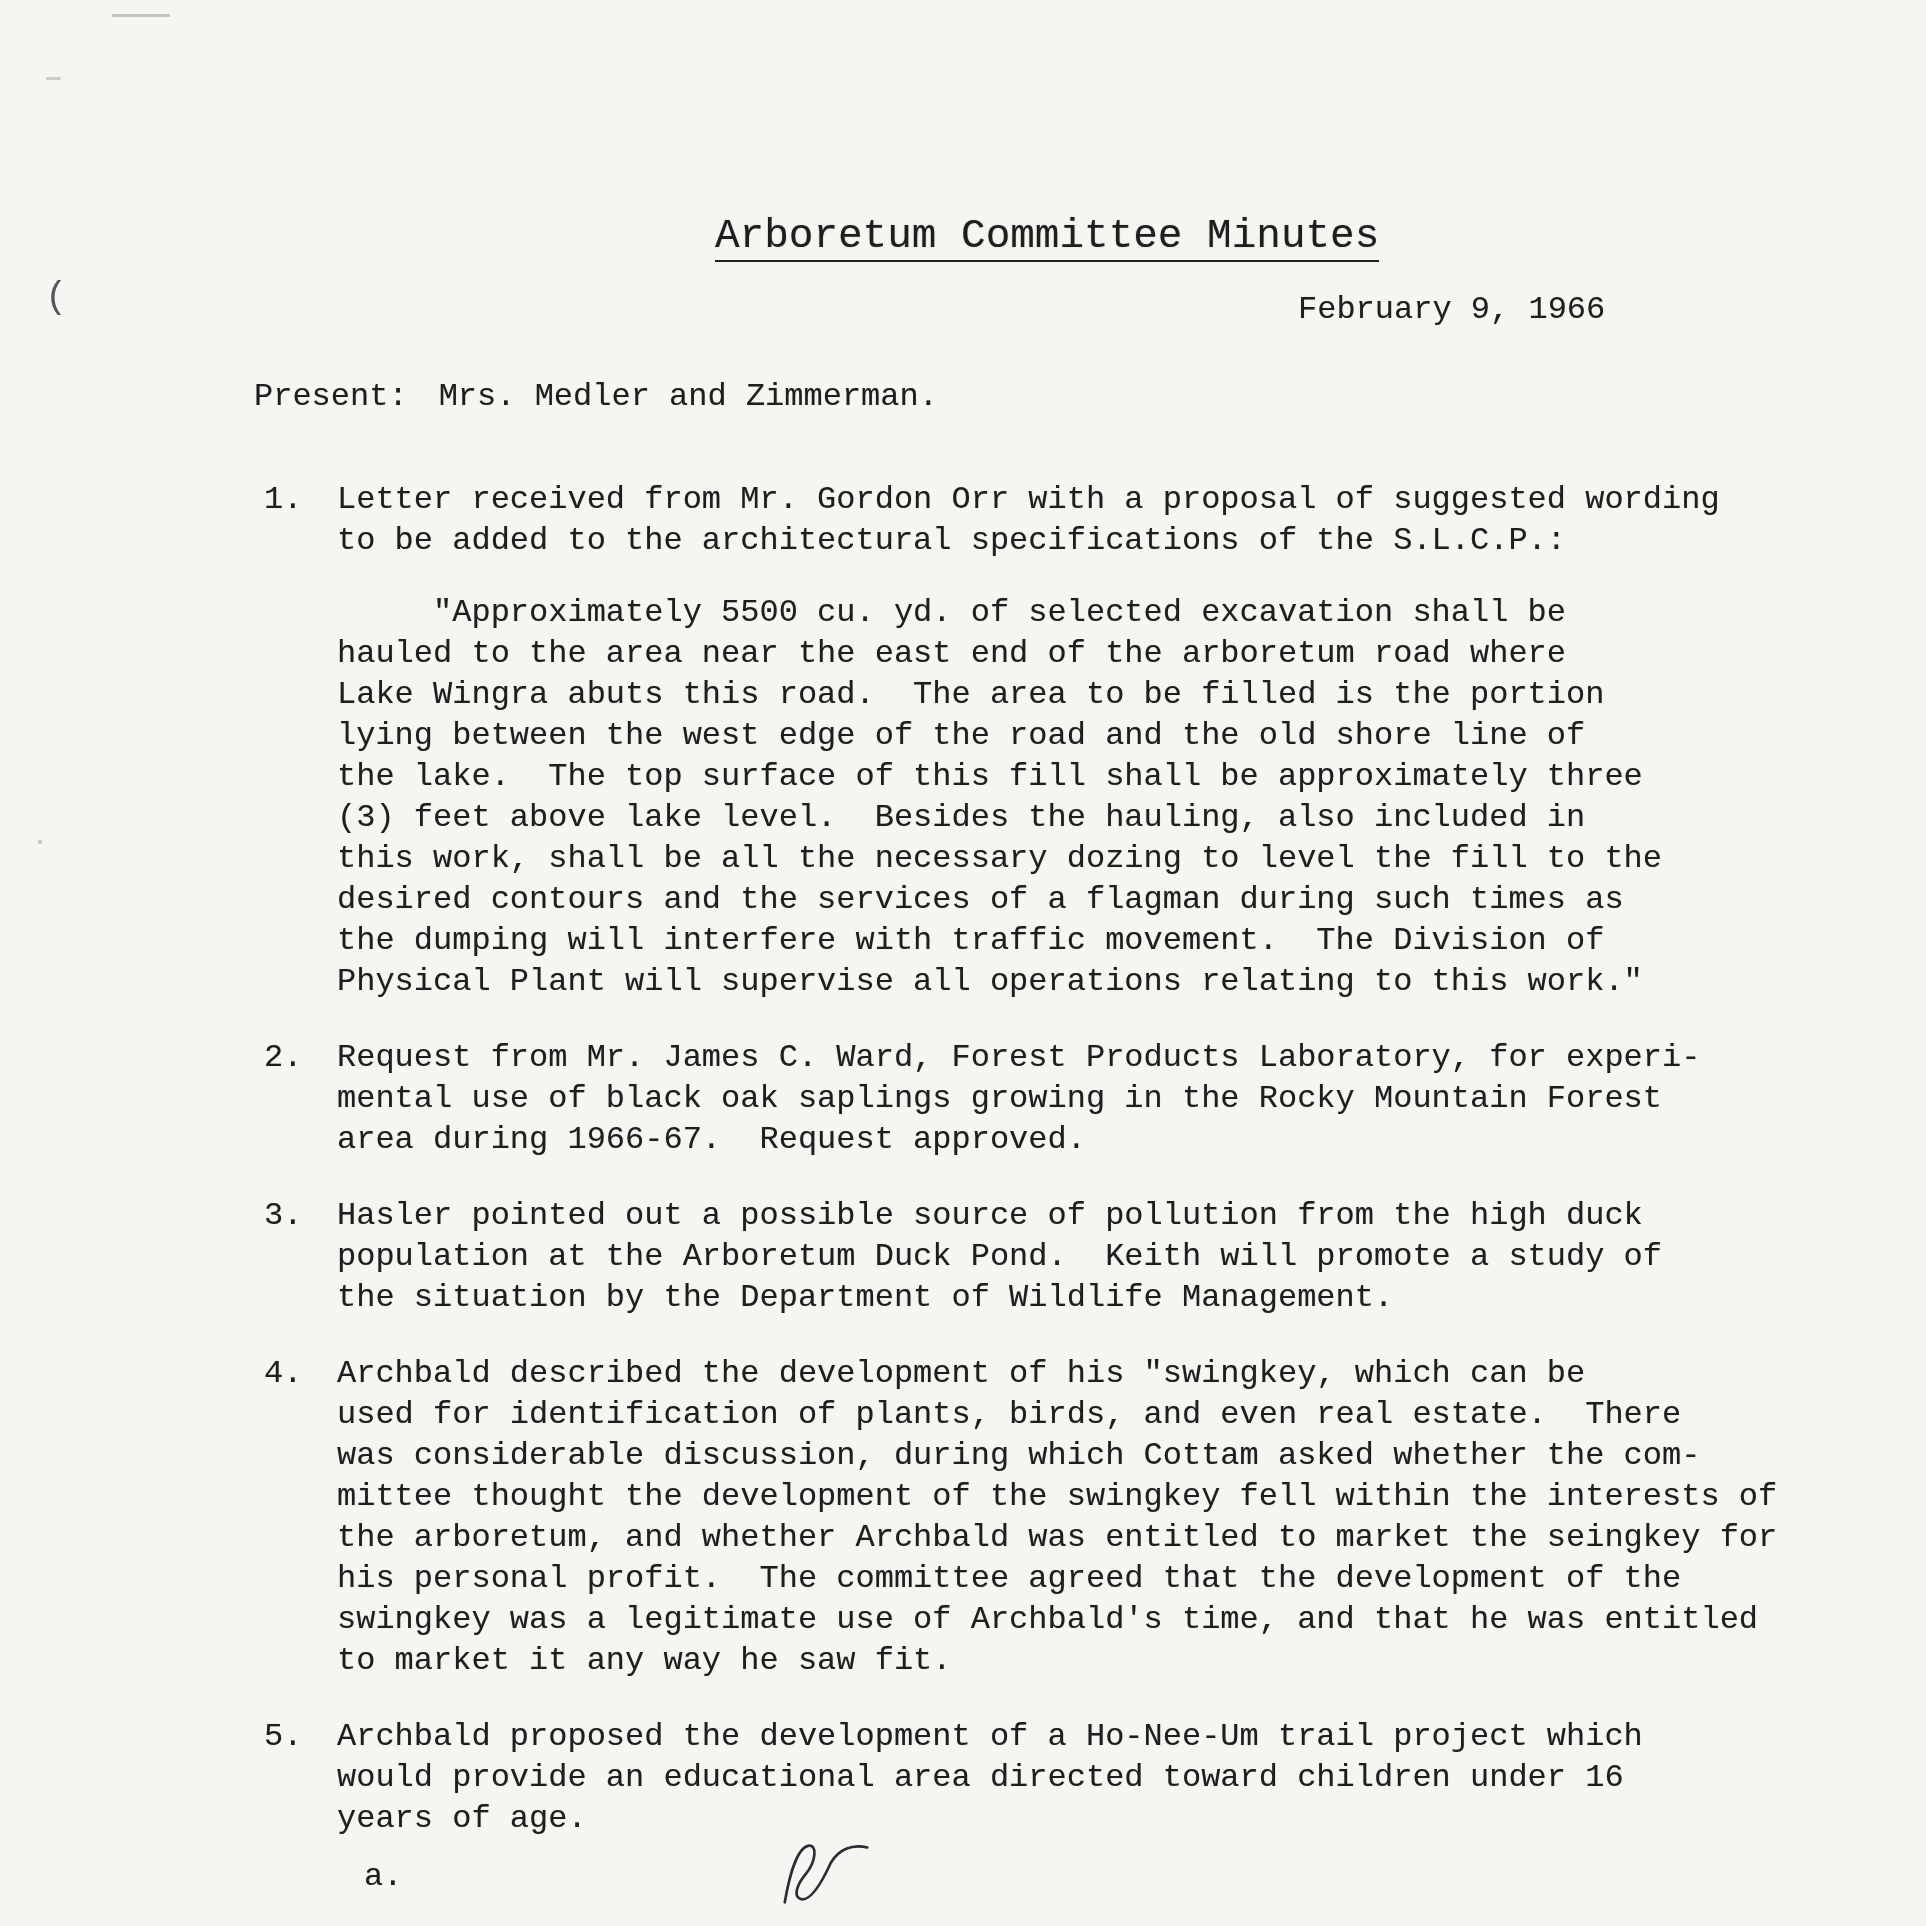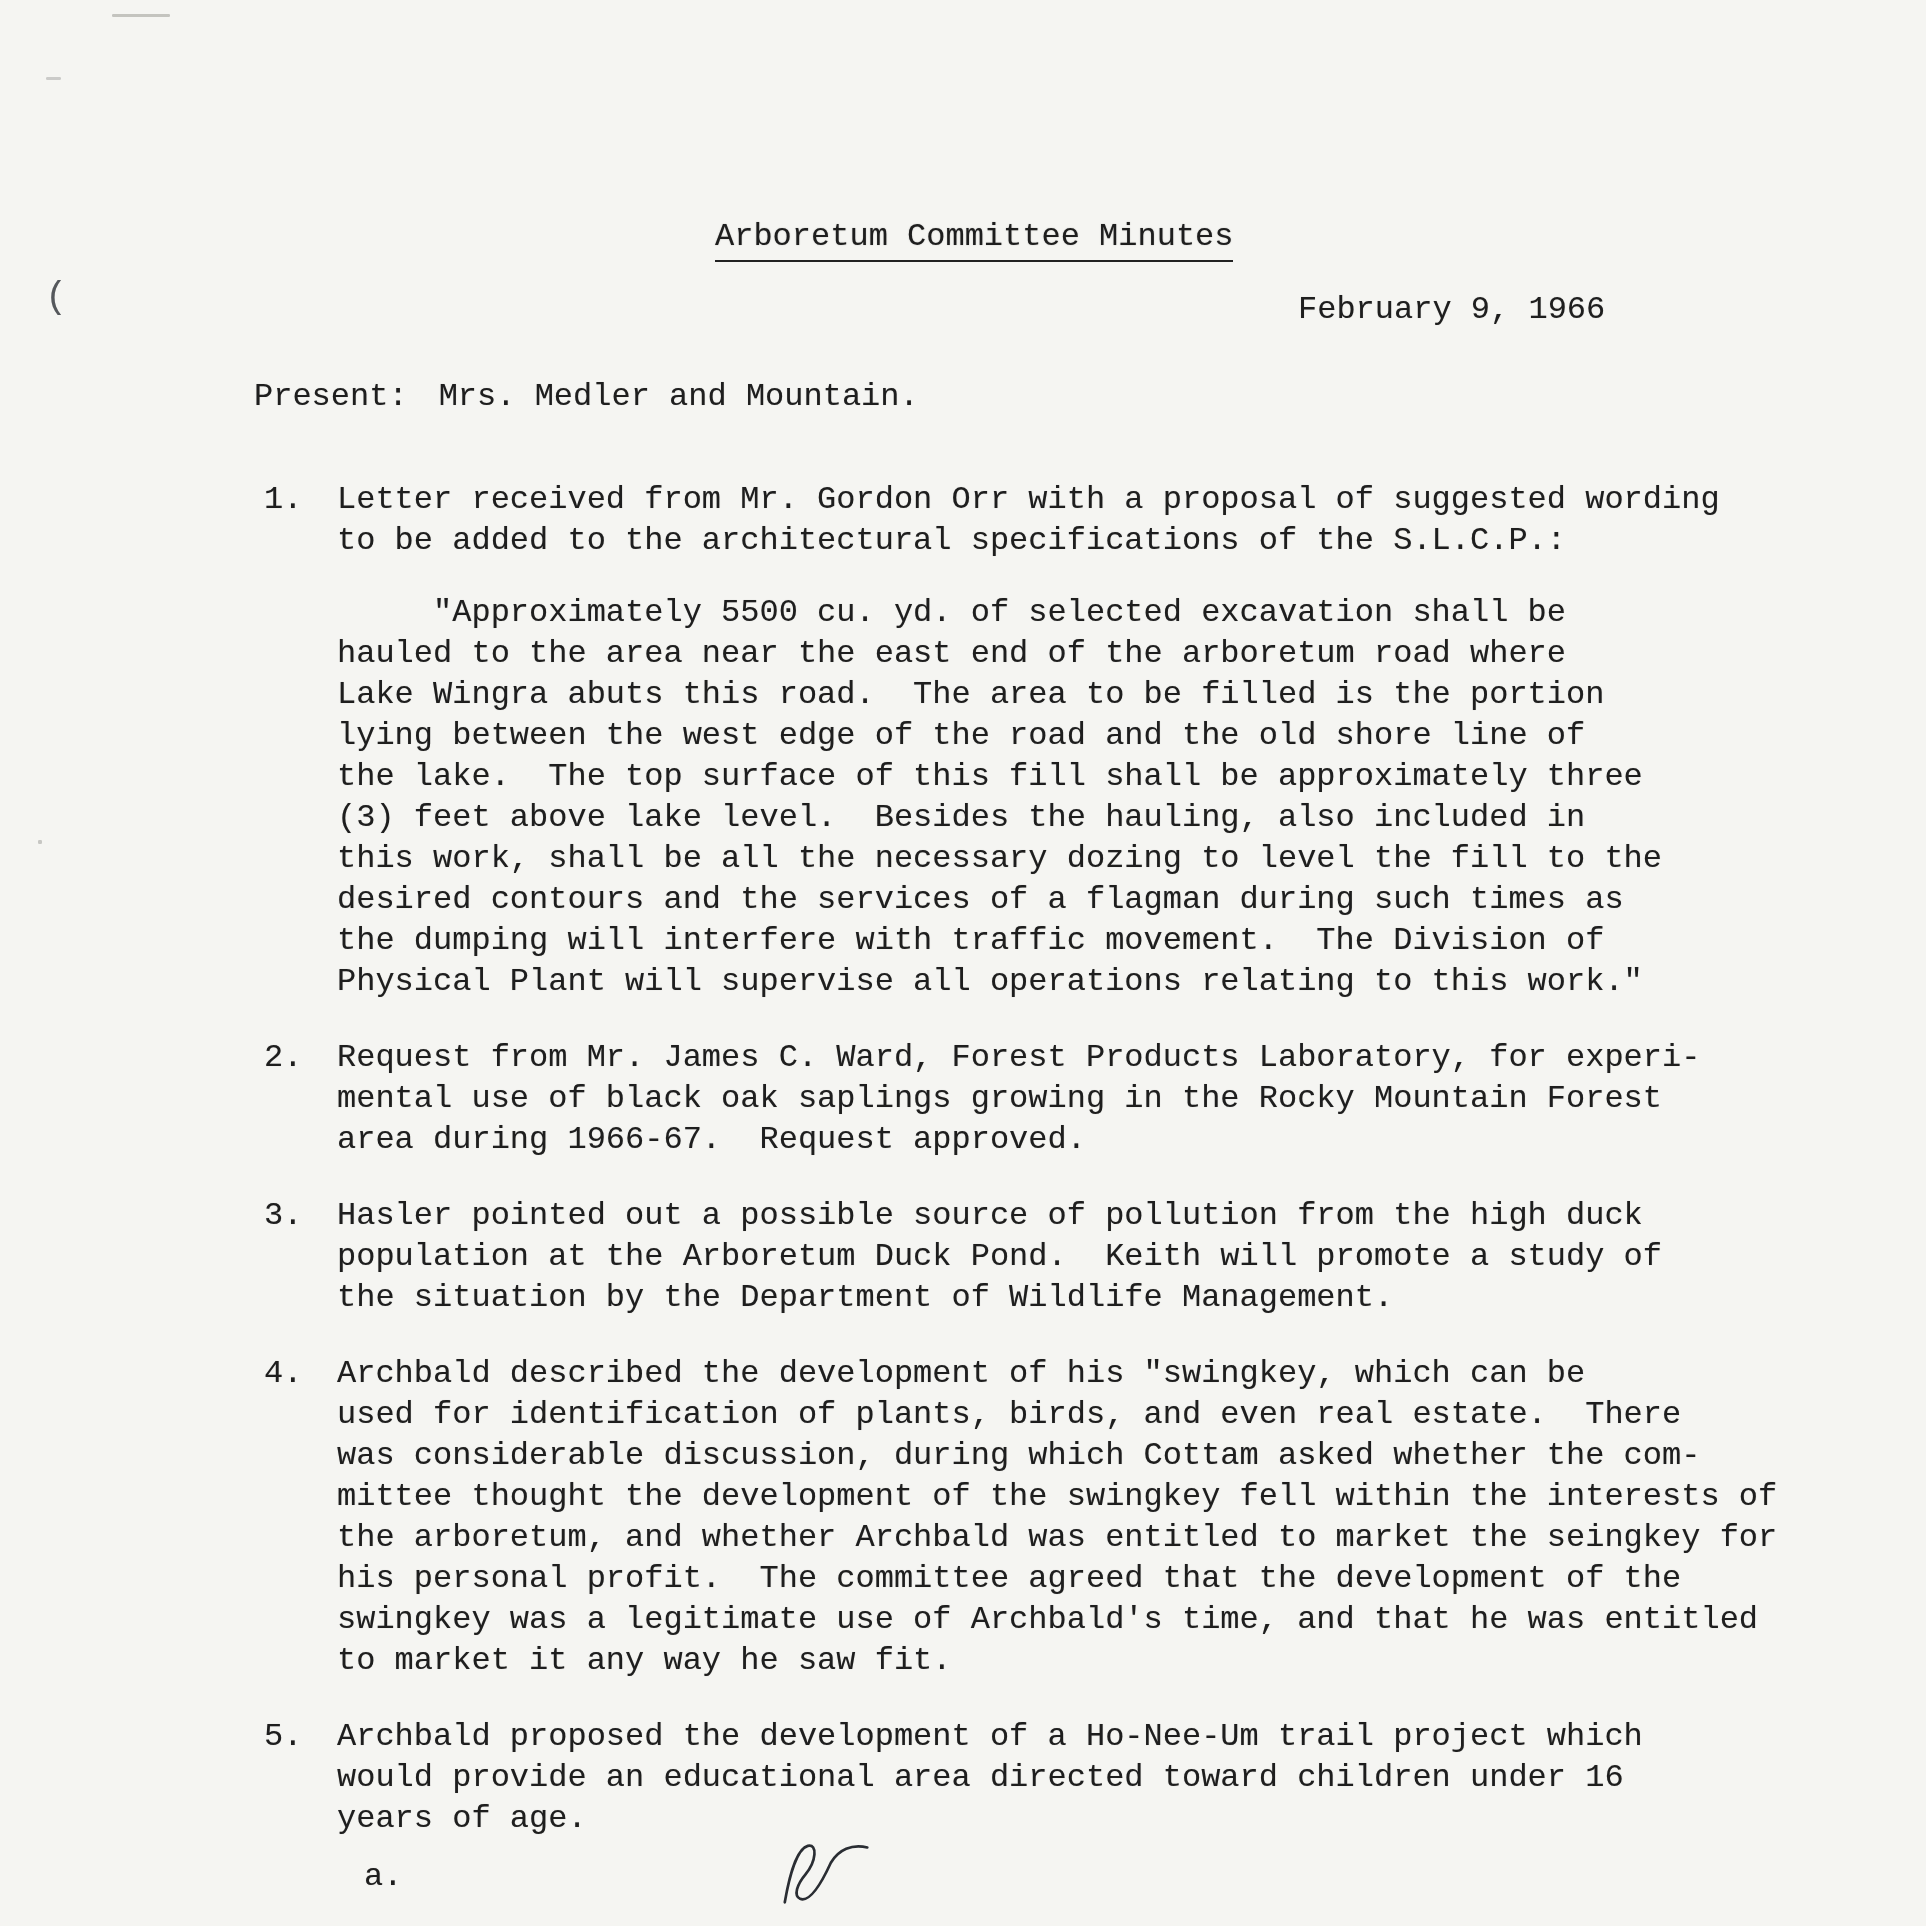--- a/index.html
+++ b/index.html
@@ -18,21 +18,21 @@
     position: absolute;
     inset: 0;
     padding-top: 216px;
     text-shadow: 0 0 0.8px rgba(25,25,25,0.30);
   }
   .line { white-space: pre; }
 
   .title {
     display: inline-block;
     margin: 0 0 0 715px;
-    font-size: 32px;
+    font-size: 41px;
     font-weight: normal;
     line-height: 41px;
     padding-bottom: 3.1px;
     border-bottom: 2.7px solid #222;
     text-shadow: 0 0 1.2px rgba(20,20,20,0.35);
   }
   .date { margin: 27px 0 0 1298px; }
 
   .present {
     display: flex;
@@ -88,21 +88,21 @@
 
   <div>
     <h1 class="title">Arboretum Committee Minutes</h1>
   </div>
 
   <div class="date line">February 9, 1966</div>
 
   <div class="present">
     <span class="present-label line">Present:</span>
     <div>
-      <div class="line">Mrs. Medler and Mountain.</div>
+      <div class="line">Mrs. Medler and Zimmerman.</div>
     </div>
   </div>
 
   <div class="item first">
     <span class="item-num line">1.</span>
     <div class="item-body">
       <div class="line">Letter received from Mr. Gordon Orr with a proposal of suggested wording</div>
       <div class="line">to be added to the architectural specifications of the S.L.C.P.:</div>
       <div class="quote">
         <div class="line">     "Approximately 5500 cu. yd. of selected excavation shall be</div>

